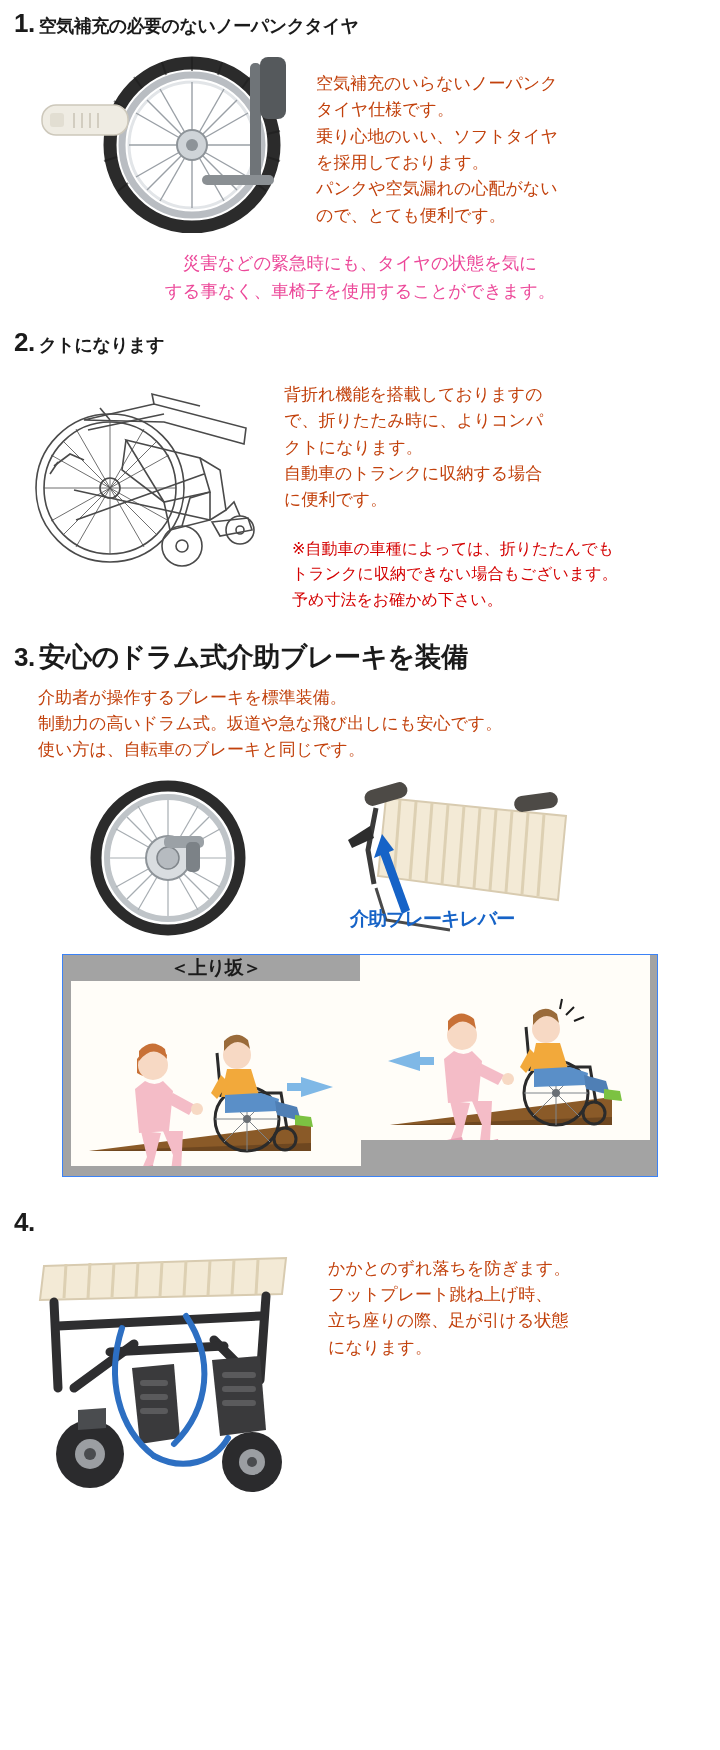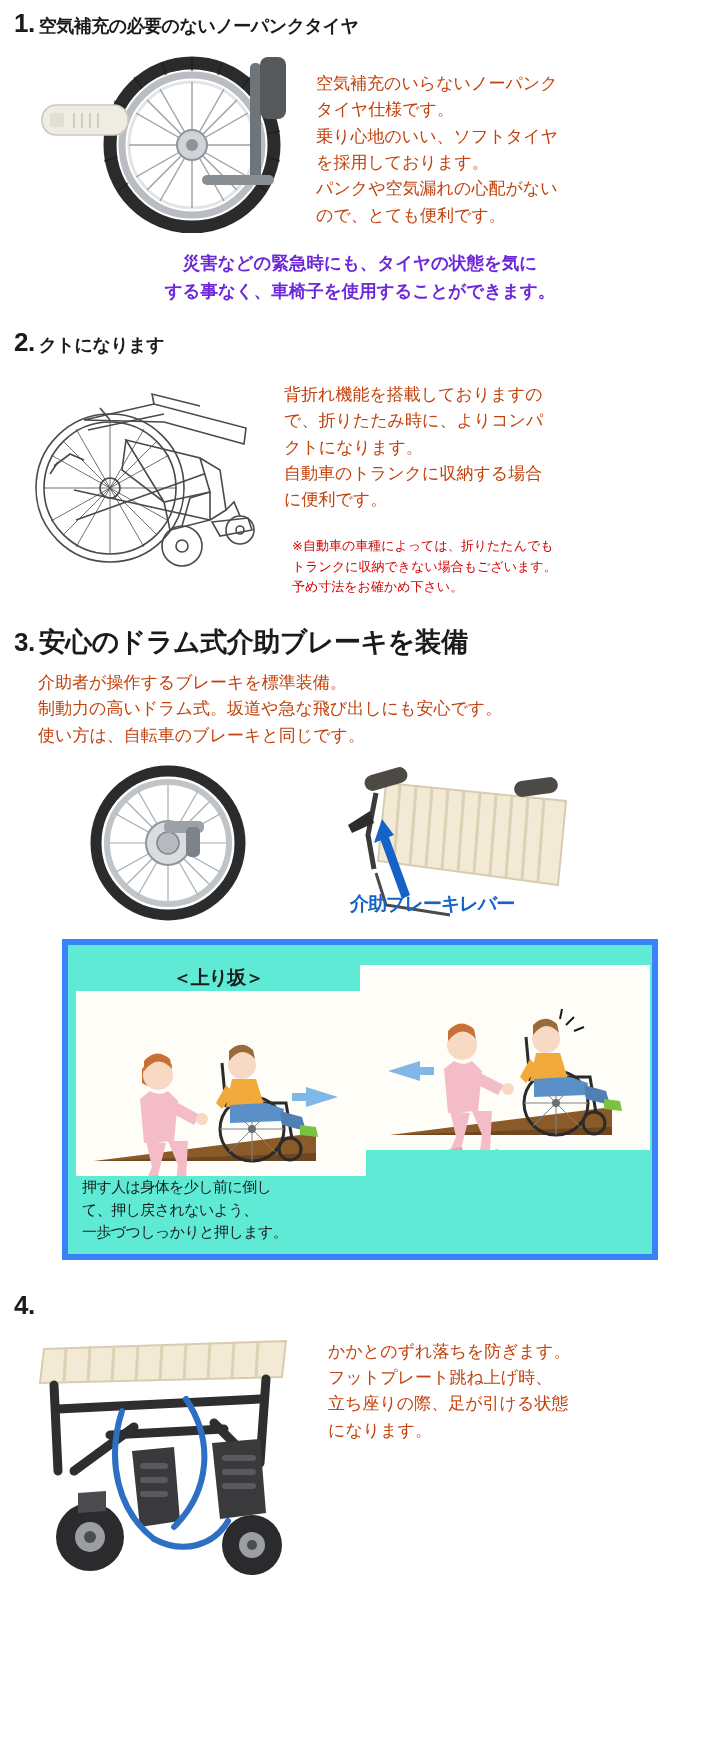--- a/index.html
+++ b/index.html
@@ -36,63 +36,63 @@
   }
   .sec-title.big { font-size: 27px; }
 
   
   .body-text {
     font-size: 17px;
     line-height: 1.55;
     color: #c2410c;
   }
   .red-text {
-    color: #6d28d9;
+    color: #ec4899;
     font-size: 17.5px;
     line-height: 1.6;
     text-align: center;
-    font-weight: bold;
+    font-weight: normal;
   }
   .note-red {
     color: #d40000;
     font-size: 13px;
     line-height: 1.6;
   }
 
   
   #sec1 { position: relative; padding: 8px 14px 0 14px; }
   #sec1 .row { display: flex; margin-top: 14px; }
   #sec1 .art { width: 296px; height: 180px; position: relative; }
   #sec1 .txt { flex: 1; padding-left: 6px; padding-top: 18px; }
   #sec1 .redblock { margin-top: 16px; }
 
   #sec2 { position: relative; padding: 22px 14px 0 14px; }
   #sec2 .row { display: flex; margin-top: 12px; }
   #sec2 .art { width: 262px; height: 215px; position: relative; }
   #sec2 .txt { flex: 1; padding-left: 8px; padding-top: 12px; }
-  #sec2 .note { margin-top: 22px; font-size: 13px; }
+  #sec2 .note { margin-top: 22px; font-size: 16px; }
 
   #sec3 { position: relative; padding: 26px 14px 0 14px; }
   #sec3 .lead { margin: 10px 0 0 24px; }
   #sec3 .photos { display: flex; margin-top: 16px; }
   #sec3 .ph-left { width: 200px; height: 160px; margin-left: 54px; position: relative; }
   #sec3 .ph-right { width: 290px; height: 160px; margin-left: 22px; position: relative; }
   .brake-label {
     color: #1663c7;
     font-weight: bold;
     font-size: 19px;
     letter-spacing: -1px;
     white-space: nowrap;
   }
 
   .slope-box {
     margin: 14px 48px 0 48px;
-    border: 6px solid #3b82f6;
-    background: #5eead4;
-    padding: 20px 8px 10px 8px;
+    border: 1px solid #3b82f6;
+    background: #a3a3a3;
+    padding: 0 8px 10px 8px;
     position: relative;
   }
   .slope-cols { display: flex; }
   .slope-col { width: 50%; position: relative; }
   .slope-title {
     text-align: center;
     font-size: 19px;
     font-weight: bold;
     color: #1b1b1b;
     letter-spacing: -1px;
@@ -373,23 +373,20 @@
                 <path d="M156 88 l24 0 8 26 -38 2 Z" fill="#f2a93b"></path>
                 <path d="M154 114 l36 -2 18 6 -2 12 -52 2 Z" fill="#5a8fc8"></path>
                 <path d="M204 120 l22 6 4 14 -24 -6 Z" fill="#4f7fb5"></path>
                 <path d="M224 134 l16 2 2 10 -18 -2 Z" fill="#7cc242"></path>
                 <path d="M150 94 l-10 18 6 6 12 -16 Z" fill="#f2a93b"></path>
               </g>
 
               <path d="M230 96 l32 10 -32 10 0 -6 -14 0 0 -8 14 0 Z" fill="#7fb8e6"></path>
             </svg>
           </div>
-          <div class="slope-caption" style="white-space:pre-line;">押す人は身体を少し前に倒し
-て、押し戻されないよう、
-一歩づつしっかりと押します。</div>
         </div>
 
         <div class="slope-col">
           <div class="slope-art">
             <svg width="290" height="185" viewBox="0 0 290 185">
               <rect x="0" y="0" width="290" height="185" fill="#fffdf8"></rect>
               <path d="M30 170 L252 170 L252 142 Z" fill="#8a5a28"></path>
               <path d="M30 170 L252 170 L252 162 L30 170 Z" fill="#6e4720"></path>
 
               <g>

